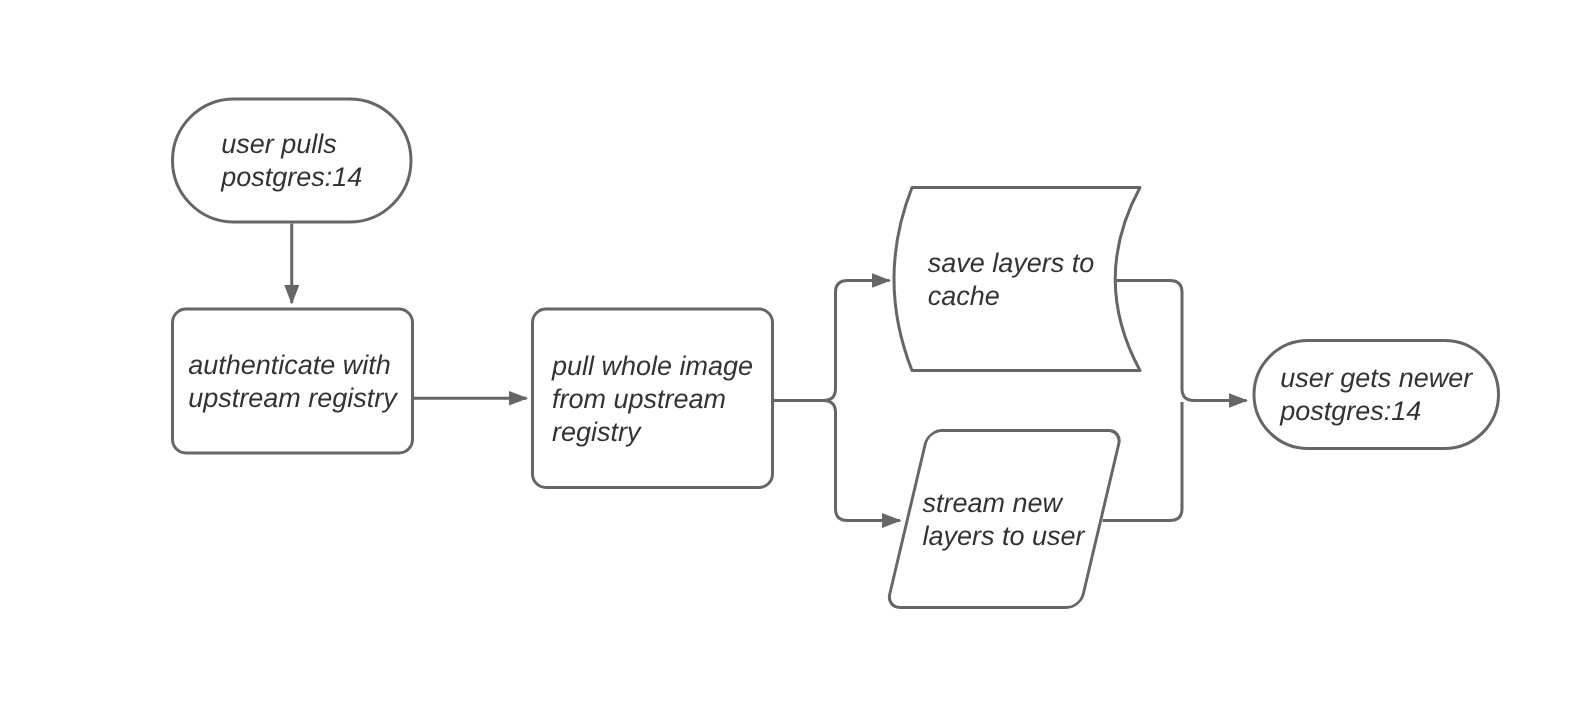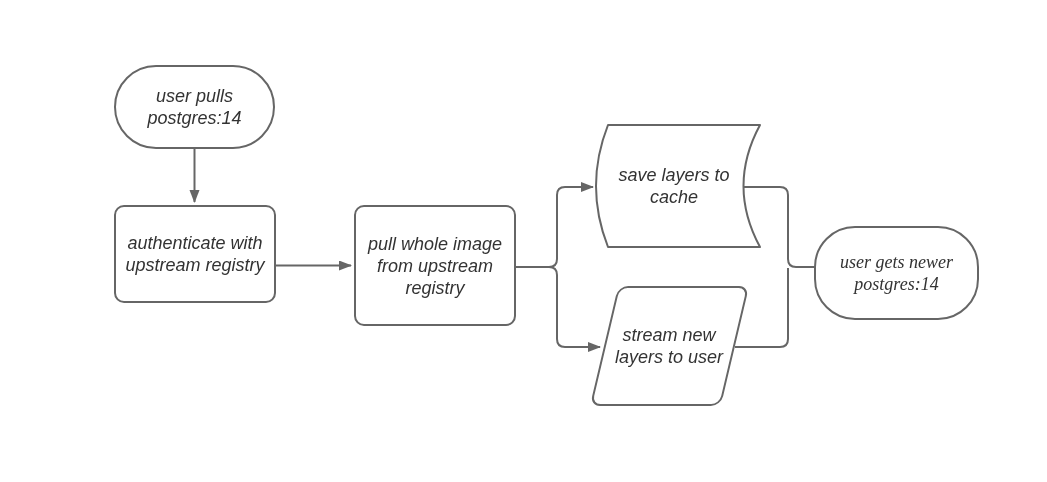--- a/index.html
+++ b/index.html
@@ -32,26 +32,26 @@
   }
   .node.plain {
     border: none;
     background: transparent;
   }
   .label {
     font-size: 18px;
     font-style: italic;
     line-height: 22px;
     color: #333333;
-    text-align: center;
+    text-align: left;
     white-space: pre-line;
   }
   
   .terminator-start { left: 114px; top: 65px;  width: 161px; height: 84px; border-radius: 42px; }
-  .terminator-end   { left: 814px; top: 226px; width: 165px; height: 94px; border-radius: 41px; font-family: Liberation Serif, serif; }
+  .terminator-end   { left: 835px; top: 226px; width: 165px; height: 74px; border-radius: 41px; }
   
   .process-auth { left: 114px; top: 205px; width: 162px; height: 98px; border-radius: 10px; }
   .process-pull { left: 354px; top: 205px; width: 162px; height: 121px; border-radius: 10px; }
   
   .stored-cache { left: 600px; top: 125px; width: 148px; height: 122px; }
   
   .parallelogram-stream {
     left: 604px; top: 286px; width: 131px; height: 120px;
     border-radius: 10px;
     transform: skewX(-13.3deg);

